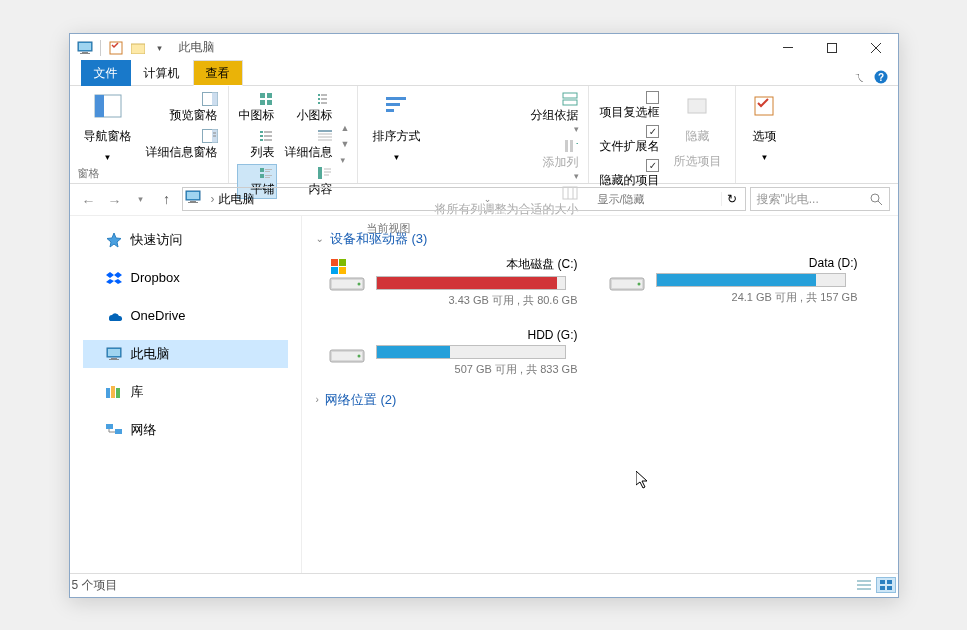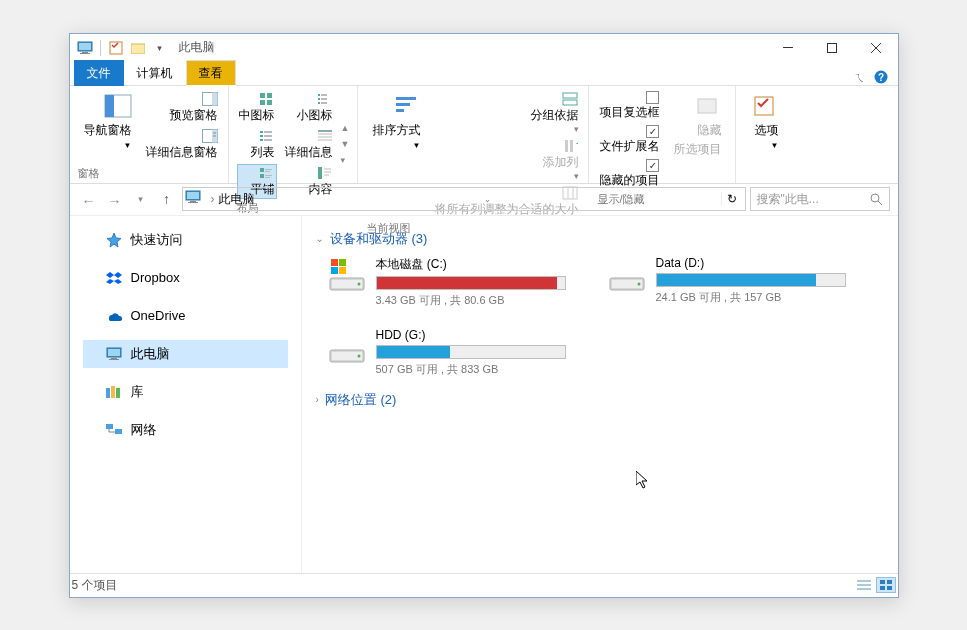--- a/index.html
+++ b/index.html
@@ -5,33 +5,33 @@
 * { box-sizing: border-box; margin: 0; padding: 0; font-family: "Microsoft YaHei", "Segoe UI", sans-serif; }
 body { background: #f0f0f0; display: flex; justify-content: center; align-items: center; height: 630px; width: 967px; }
 .window { width: 830px; height: 565px; background: #fff; border: 1px solid #8aa7c7; box-shadow: 0 4px 20px rgba(0,0,0,0.15); display: flex; flex-direction: column; }
 .titlebar { height: 28px; display: flex; align-items: center; padding: 0 0 0 6px; font-size: 12px; color: #555; }
 .titlebar .qa-icons { display: flex; gap: 4px; align-items: center; }
 .titlebar .qa-icon { width: 18px; height: 18px; display: flex; align-items: center; justify-content: center; }
 .titlebar .sep { width: 1px; height: 16px; background: #ccc; margin: 0 2px; }
 .titlebar .title-text { margin-left: 10px; }
 .titlebar .win-controls { margin-left: auto; display: flex; }
 .titlebar .win-btn { width: 44px; height: 28px; display: flex; align-items: center; justify-content: center; font-size: 10px; color: #555; }
-.tabs-row { height: 24px; display: flex; align-items: flex-end; font-size: 12px; padding-left: 4px; border-bottom: 1px solid #ddd; }
+.tabs-row { height: 24px; display: flex; align-items: flex-end; font-size: 12px; padding-left: 11px; border-bottom: 1px solid #ddd; }
 .tab { padding: 4px 12px 3px; border: 1px solid transparent; position: relative; top: 1px; }
 .tab.file { background: #1979ca; color: #fff; }
 .tab.active { background: #eab308; border-color: #ddd; border-bottom-color: #fff; }
 .tabs-row .help { margin-left: auto; margin-right: 10px; display: flex; align-items: center; gap: 8px; color: #555; }
 .ribbon { height: 98px; border-bottom: 1px solid #ddd; display: flex; font-size: 12px; }
 .ribbon-group { border-right: 1px solid #e5e5e5; padding: 4px 8px 0; display: flex; flex-direction: column; }
 .ribbon-group .group-content { flex: 1; display: flex; gap: 6px; }
 .ribbon-group .group-label { text-align: left; font-size: 11px; color: #777; padding: 2px 0; }
 .rb-col { display: flex; flex-direction: column; gap: 2px; }
 .rb-item { display: flex; align-items: flex-end; gap: 0; padding: 1px 2px; white-space: nowrap; font-size: 12px; flex-direction: column; }
 .rb-item.selected { background: #cde6f7; border: 1px solid #92c0e0; padding: 0 1px; }
-.rb-big { display: flex; flex-direction: column; align-items: flex-end; gap: 2px; padding: 2px 6px; }
+.rb-big { display: flex; flex-direction: column; align-items: center; gap: 8px; padding: 2px 6px; }
 .icon16 { width: 16px; height: 16px; display: inline-flex; align-items: center; justify-content: center; flex-shrink: 0; }
 .icon24 { width: 28px; height: 28px; display: inline-flex; align-items: center; justify-content: center; }
 .check { width: 13px; height: 13px; border: 1px solid #888; display: inline-flex; align-items: center; justify-content: center; font-size: 10px; color: #333; }
 .addr-row { height: 32px; display: flex; align-items: center; padding: 0 8px; gap: 4px; border-bottom: 1px solid #eee; }
 .nav-btn { width: 22px; height: 22px; display: flex; align-items: center; justify-content: center; color: #888; font-size: 14px; }
 .nav-btn.enabled { color: #555; }
 .addrbar { flex: 1; height: 24px; border: 1px solid #ccc; display: flex; align-items: center; padding: 0 2px; font-size: 12px; }
 .addrbar .crumb-icon { width: 18px; height: 18px; margin-right: 4px; }
 .addrbar .refresh { margin-left: auto; width: 22px; text-align: center; border-left: 1px solid #eee; }
 .searchbox { width: 140px; height: 24px; border: 1px solid #ccc; display: flex; align-items: center; padding: 0 6px; font-size: 12px; color: #999; }
@@ -40,21 +40,21 @@
 .sidebar { width: 232px; border-right: 1px solid #eee; padding: 10px 13px; font-size: 13px; }
 .side-item { display: flex; align-items: center; gap: 8px; padding: 5px 8px 5px 22px; }
 .side-item.selected { background: #cde8ff; }
 .side-item .sicon { width: 18px; height: 18px; display: flex; align-items: center; justify-content: center; }
 .main { flex: 1; padding: 10px 14px; overflow: auto; }
 .group-header { display: flex; align-items: center; gap: 6px; font-size: 13px; color: #1a5fb4; margin: 4px 0 8px; }
 .group-header .chev { font-size: 10px; color: #888; }
 .drives { display: flex; flex-wrap: wrap; gap: 20px 30px; margin-left: 12px; margin-bottom: 14px; }
 .drive { display: flex; gap: 10px; width: 250px; }
 .drive-icon { width: 38px; height: 38px; flex-shrink: 0; }
-.drive-info { flex: 1; font-size: 12px; }
+.drive-info { flex: 1; font-size: 12px; text-align: right; }
 .drive-name { margin-bottom: 3px; }
 .drive-bar { width: 190px; height: 14px; border: 1px solid #bfbfbf; background: #eee; position: relative; margin-bottom: 3px; }
 .drive-fill { height: 100%; background: #26a0da; }
 .drive-fill.red { background: #d13438; }
 .drive-stats { color: #777; font-size: 11px; }
 .statusbar { height: 24px; border-top: 1px solid #ddd; display: flex; align-items: center; padding: 0 2px; font-size: 12px; color: #555; }
 .statusbar .view-icons { margin-left: auto; display: flex; gap: 2px; }
 .statusbar .vicon { width: 20px; height: 16px; border: 1px solid transparent; display: flex; align-items: center; justify-content: center; }
 .statusbar .vicon.active { background: #cde6f7; border-color: #92c0e0; }
 .disabled { color: #aaa; }
@@ -244,21 +244,20 @@
               </span>
               <span>内容</span>
             </div>
         </div>
         <div class="rb-col" style="justify-content:center;color:#888;font-size:9px;gap:6px;">
           <span>▲</span>
           <span>▼</span>
           <span>▾</span>
         </div>
       </div>
-      <div class="group-label">布局</div>
     </div>
 
     <div class="ribbon-group">
       <div class="group-content">
         <div class="rb-big">
           <span class="icon24">
               <svg width="24" height="24">
                 <rect x="2" y="3" width="20" height="3" fill="#4a90d9"></rect>
                 <rect x="2" y="9" width="14" height="3" fill="#4a90d9"></rect>
                 <rect x="2" y="15" width="8" height="3" fill="#4a90d9"></rect>

